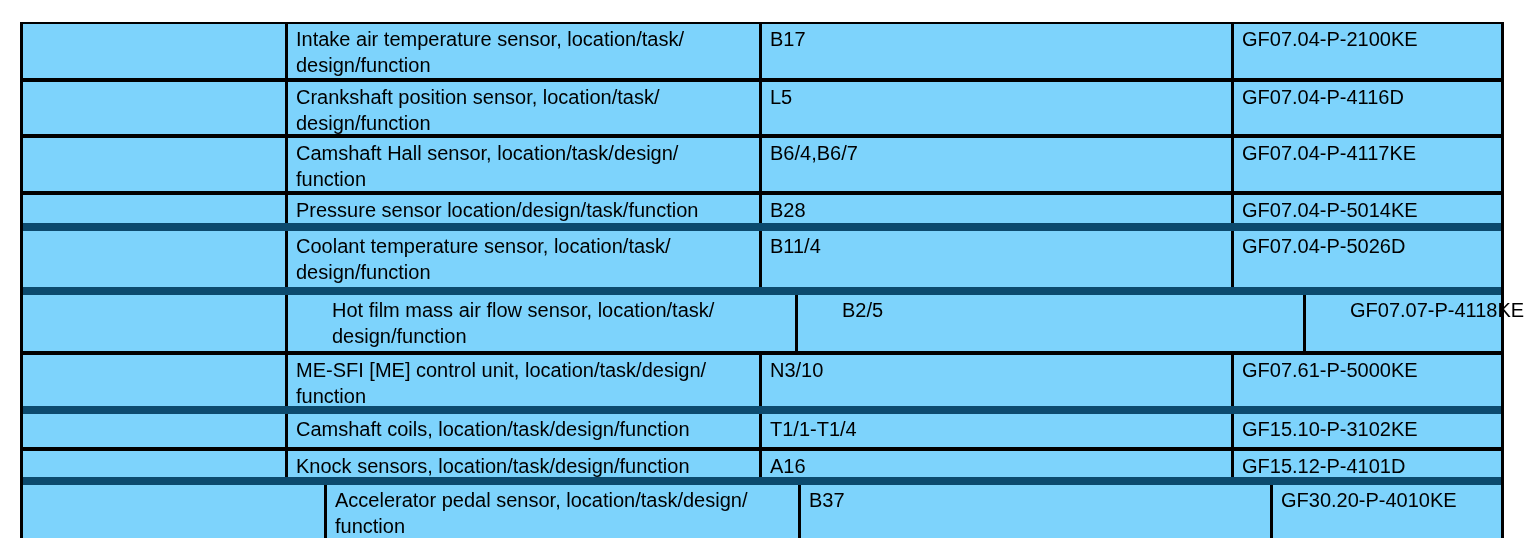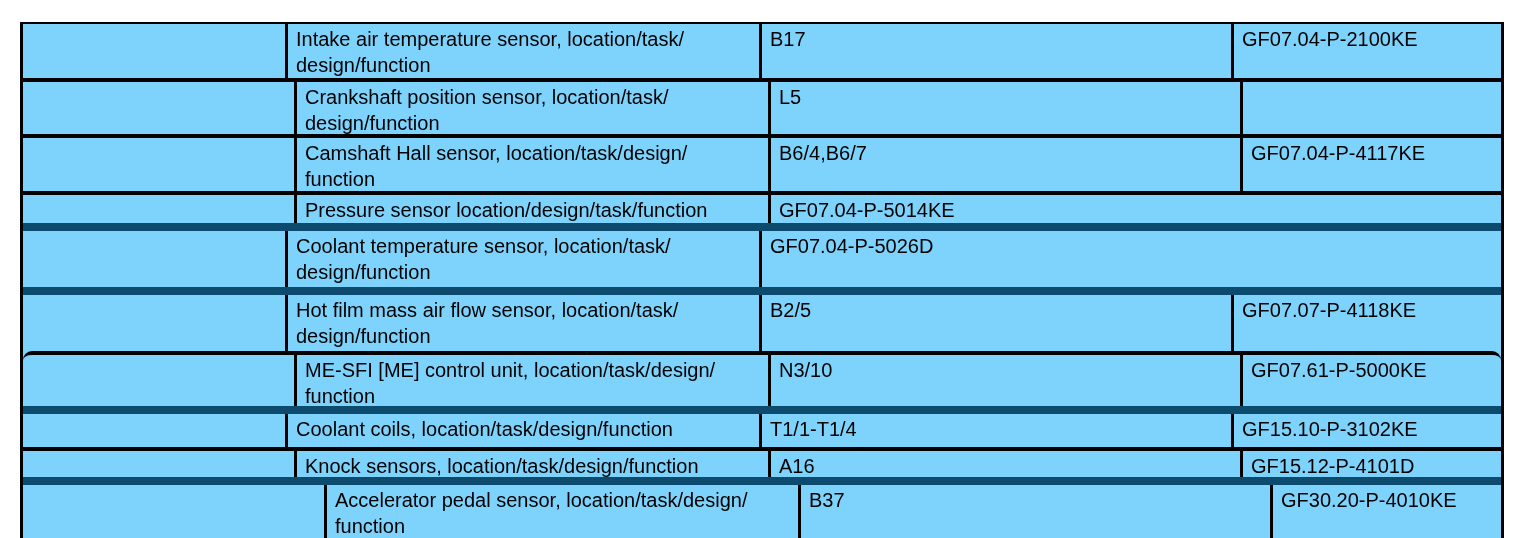--- a/index.html
+++ b/index.html
@@ -20,29 +20,29 @@
     border-width: 2px 3px;
     background: #7dd3fc;
     box-sizing: content-box;
   }
   .row {
     display: grid;
     grid-template-columns: 265px 474px 472px 267px;
     box-sizing: content-box;
   }
   .row + .row { border-top: 8px solid #0c4a6e; }
-  .row.thick { border-top: 4px solid #000000; padding-left: 9px; }
+  .row.thick { border-top: 4px solid #000000; }
 
   .r1  { height: 54px; }
   .r2  { height: 52px; }
   .r3  { height: 53px; }
   .r4  { height: 28px; }
   .r5  { height: 56px; }
-  .r6  { height: 56px; }
-  .r7  { height: 51px; border-radius: 9px; }
+  .r6  { height: 56px; gap: 36px; }
+  .r7  { height: 51px; }
   .r8  { height: 33px; }
   .r9  { height: 26px; }
   .r10 { height: 56px; padding-left: 39px; }
 
   .cell {
     box-sizing: border-box;
     padding: 2px 8px 0 8px;
     font-size: 20px;
     line-height: 26px;
     letter-spacing: 0px;
@@ -62,40 +62,43 @@
 design/function</div>
     <div class="cell sep">B17</div>
     <div class="cell">GF07.04-P-2100KE</div>
   </div>
 
   <div class="row r2 thick">
     <div class="cell sep"></div>
     <div class="cell sep">Crankshaft position sensor, location/task/
 design/function</div>
     <div class="cell sep">L5</div>
+    <div class="cell">GF07.04-P-4116D</div>
   </div>
 
   <div class="row r3 thick">
     <div class="cell sep"></div>
     <div class="cell sep">Camshaft Hall sensor, location/task/design/
 function</div>
     <div class="cell sep">B6/4,B6/7</div>
     <div class="cell">GF07.04-P-4117KE</div>
   </div>
 
   <div class="row r4 thick">
     <div class="cell sep"></div>
     <div class="cell sep">Pressure sensor location/design/task/function</div>
+    <div class="cell sep">B28</div>
     <div class="cell">GF07.04-P-5014KE</div>
   </div>
 
   <div class="row r5">
     <div class="cell sep"></div>
     <div class="cell sep">Coolant temperature sensor, location/task/
 design/function</div>
+    <div class="cell sep">B11/4</div>
     <div class="cell">GF07.04-P-5026D</div>
   </div>
 
   <div class="row r6">
     <div class="cell sep"></div>
     <div class="cell sep">Hot film mass air flow sensor, location/task/
 design/function</div>
     <div class="cell sep">B2/5</div>
     <div class="cell">GF07.07-P-4118KE</div>
   </div>
@@ -103,21 +106,21 @@
   <div class="row r7 thick">
     <div class="cell sep"></div>
     <div class="cell sep">ME-SFI [ME] control unit, location/task/design/
 function</div>
     <div class="cell sep">N3/10</div>
     <div class="cell">GF07.61-P-5000KE</div>
   </div>
 
   <div class="row r8">
     <div class="cell sep"></div>
-    <div class="cell sep">Coolant coils, location/task/design/function</div>
+    <div class="cell sep">Camshaft coils, location/task/design/function</div>
     <div class="cell sep">T1/1-T1/4</div>
     <div class="cell">GF15.10-P-3102KE</div>
   </div>
 
   <div class="row r9 thick">
     <div class="cell sep"></div>
     <div class="cell sep">Knock sensors, location/task/design/function</div>
     <div class="cell sep">A16</div>
     <div class="cell">GF15.12-P-4101D</div>
   </div>

